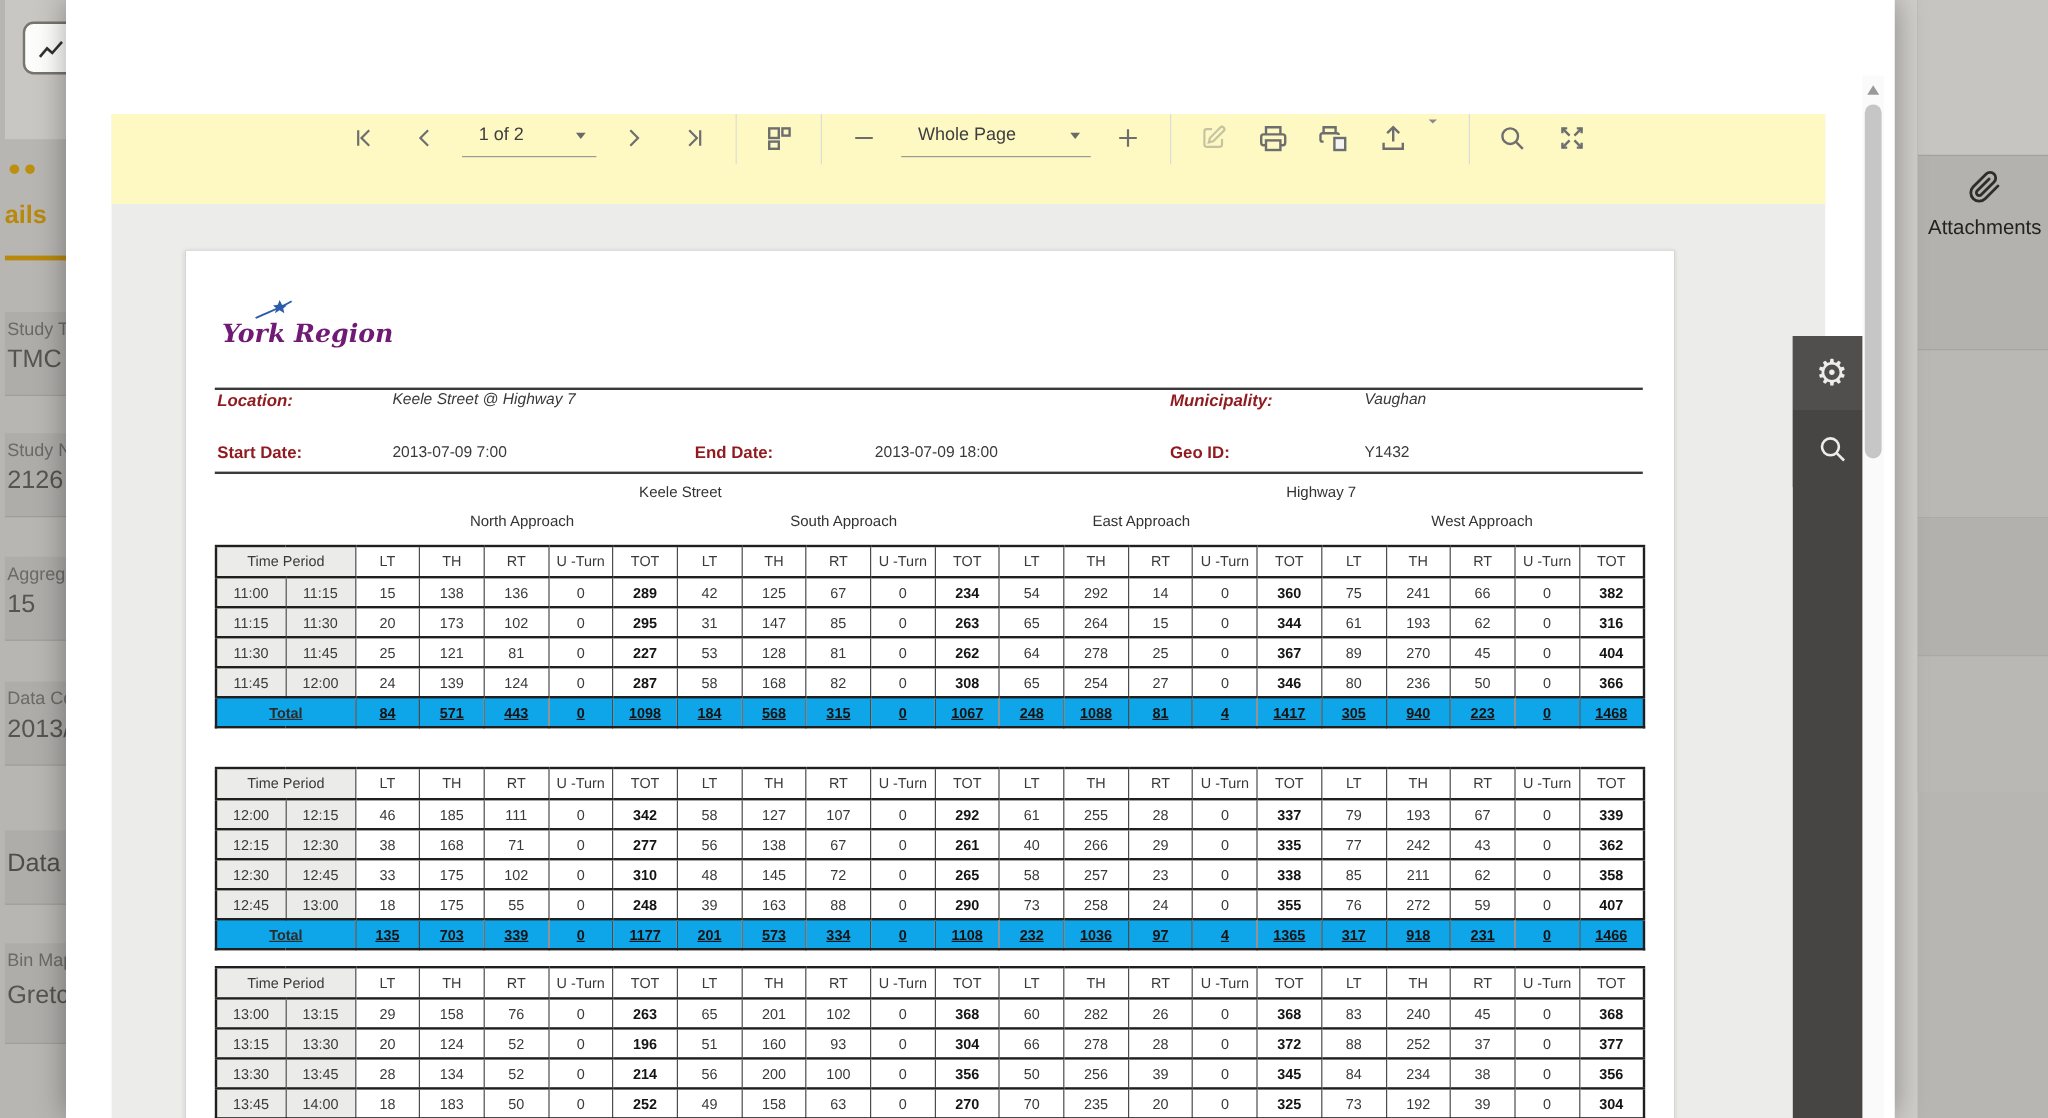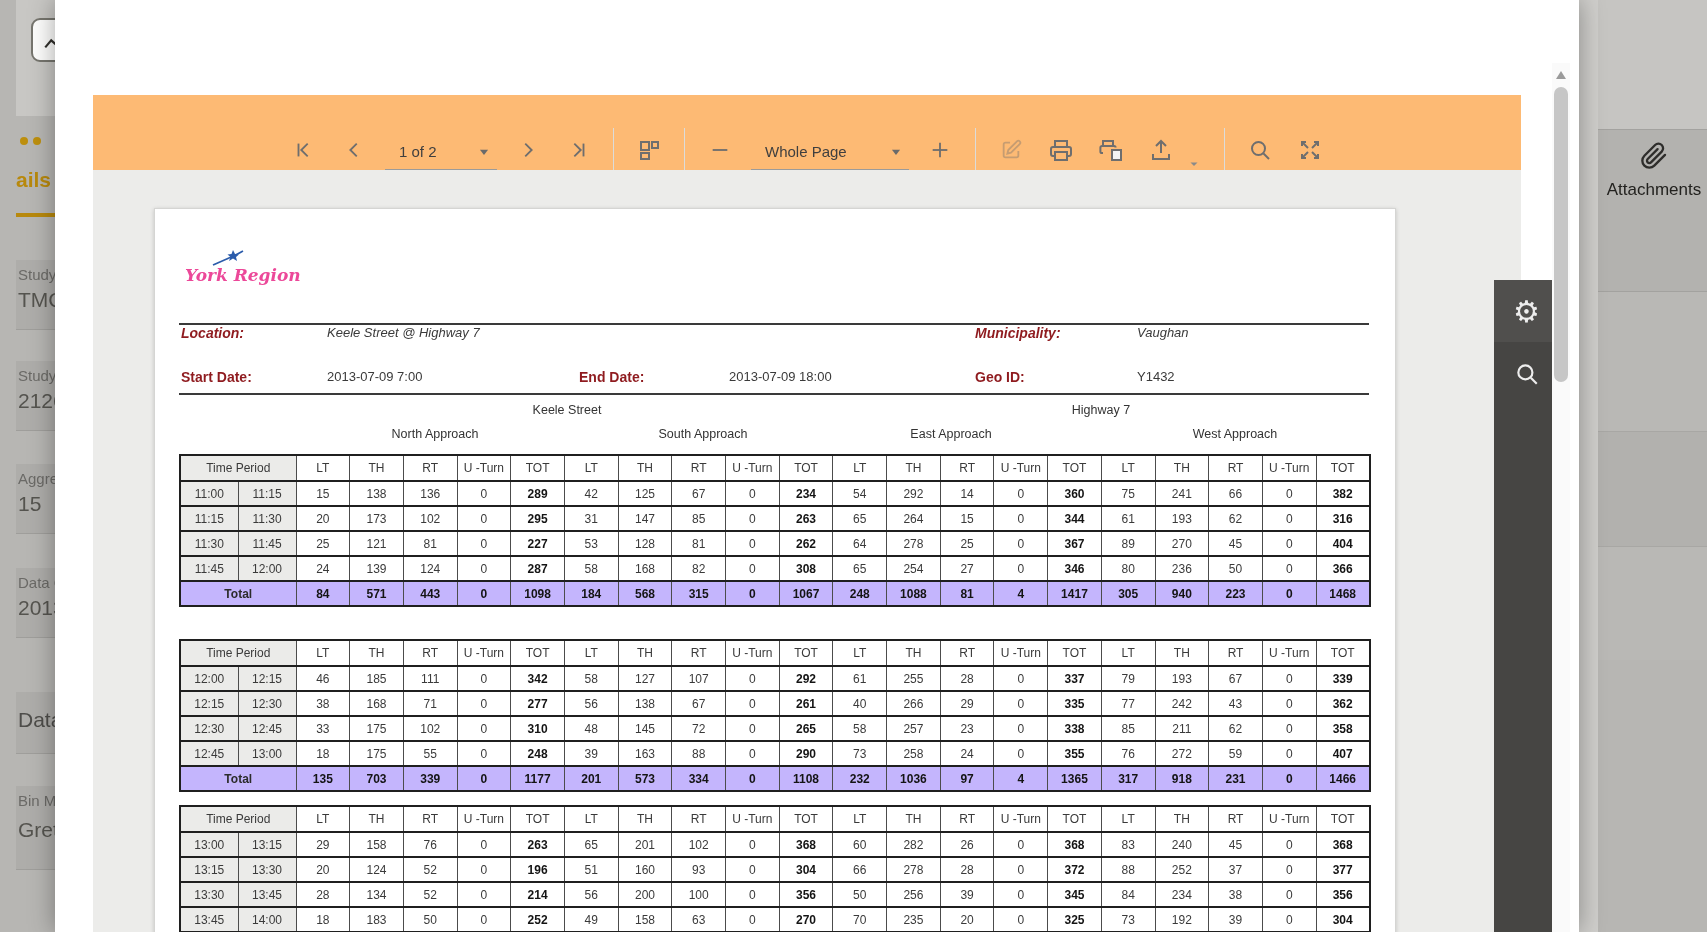--- a/index.html
+++ b/index.html
@@ -1,19 +1,19 @@
 <!DOCTYPE html>
 <html><head>
 <meta charset="utf-8">
 <style>
   *{margin:0;padding:0;box-sizing:border-box;}
   html,body{width:1707px;height:932px;overflow:hidden;font-family:"Liberation Sans",sans-serif;background:#b7b6b3;}
 
   
-  #backdrop-left{position:absolute;left:16px;top:0;width:55px;height:932px;background:#b7b6b3;overflow:hidden;}
+  #backdrop-left{position:absolute;left:4px;top:0;width:55px;height:932px;background:#b7b6b3;overflow:hidden;}
   .bd-topblock{position:absolute;left:0;top:0;width:55px;height:116px;background:#c8c7c4;}
   .bd-chart-btn{position:absolute;left:15px;top:18px;width:46px;height:44px;border:2px solid #76756e;border-radius:9px;background:#fdfdfc;}
   .bd-chart-btn svg{position:absolute;left:9px;top:9px;}
   .bd-dots{position:absolute;top:137px;width:8px;height:8px;border-radius:50%;background:#bd8f0e;}
   .bd-tab{position:absolute;left:0;top:168px;font-size:21px;font-weight:600;color:#b8890d;}
   .bd-underline{position:absolute;left:0;top:213px;width:55px;height:4px;background:#b8890d;}
   .bd-stripe{position:absolute;left:0;width:55px;background:#aeadaa;border-bottom:1px solid #9f9e9b;}
   .bg-label{position:absolute;left:2px;font-size:15px;color:#6b6a67;white-space:nowrap;}
   .bg-value{position:absolute;left:2px;font-size:21px;color:#55544f;white-space:nowrap;}
   .bg-value.big{font-size:21px;color:#4e4d4a;}
@@ -29,52 +29,52 @@
 
   
   #modal{position:absolute;left:55px;top:0;width:1524px;height:932px;background:#ffffff;box-shadow:0 0 24px rgba(0,0,0,.35);}
   #modal-header{position:absolute;left:0;top:0;width:100%;height:62px;border-bottom:1px solid #e2e2e2;background:#fff;}
   #modal-title{position:absolute;left:30px;top:4px;font-size:23px;font-weight:600;color:#222;}
   #close-hover{position:absolute;left:1437px;top:-10px;width:48px;height:48px;border-radius:50%;background:#b9b9b9;display:flex;align-items:center;justify-content:center;}
   #close-btn{width:33px;height:33px;border-radius:50%;background:#7a73da;border:2px solid #4a42ae;color:#22215e;display:flex;align-items:center;justify-content:center;font-size:16px;font-weight:700;cursor:pointer;}
 
   
   #viewer{position:absolute;left:38px;top:95px;width:1428px;height:837px;background:#ececea;}
-  #toolbar{position:absolute;left:0;top:0;width:1428px;height:75px;background:#fdba74;display:flex;align-items:flex-end;justify-content:center;}
+  #toolbar{position:absolute;left:0;top:0;width:1428px;height:75px;background:#fef9c3;display:flex;align-items:flex-start;justify-content:center;}
   .tb-btn{width:40px;height:40px;display:flex;align-items:center;justify-content:center;color:#6e6e6e;cursor:pointer;flex:0 0 auto;margin:0 5px;}
   .tb-btn.disabled{opacity:.38;}
   .tb-sep{width:1px;height:42px;background:#dcdcda;margin:0 10px;flex:0 0 auto;}
   .tb-select{height:36px;border-bottom:1px solid #9b9b9a;display:flex;align-items:center;justify-content:space-between;padding:0 6px 0 14px;color:#3f3f3f;font-size:15px;cursor:pointer;flex:0 0 auto;margin:0 6px;}
   #page-select{width:112px;}
   #zoom-select{width:158px;}
   .caret{color:#6a6a6a;}
   #export-caret{margin:0 14px 0 2px;cursor:pointer;color:#8a8a8a;}
 
   
   #page{position:absolute;left:99px;top:208px;width:1242px;height:900px;background:#fff;border:1px solid #d5d5d3;box-shadow:0 1px 4px rgba(0,0,0,.18);}
   #logo{position:absolute;left:30px;top:40px;width:130px;}
   #logo-star{position:absolute;left:26px;top:0;}
-  #logo-text{position:absolute;left:0;top:16px;font-family:"DejaVu Serif",serif;font-style:italic;font-weight:700;font-size:17px;color:#ec4899;white-space:nowrap;}
+  #logo-text{position:absolute;left:0;top:16px;font-family:"DejaVu Serif",serif;font-style:italic;font-weight:700;font-size:21px;color:#701a75;white-space:nowrap;}
   #report-title{position:absolute;left:0;top:68px;width:1242px;text-align:center;font-size:19px;font-weight:700;color:#8f1b1f;}
   .rule{position:absolute;left:24px;width:1190px;height:2px;background:#3a3a3a;}
   #rule1{top:114px;} #rule2{top:184px;}
   .info-label{position:absolute;font-size:14px;font-weight:700;color:#8f1b1f;white-space:nowrap;}
   .info-value{position:absolute;font-size:13px;color:#3a3a3a;white-space:nowrap;}
   .rowA{top:116px;font-style:italic;} .rowB{top:160px;}
   .street-label{position:absolute;top:194px;transform:translateX(-50%);font-size:12.5px;color:#333;white-space:nowrap;}
   .approach-label{position:absolute;top:218px;transform:translateX(-50%);font-size:12.5px;color:#333;white-space:nowrap;}
 
   .rpt-table{position:absolute;left:24px;}
   #t1{top:245px;} #t2{top:430px;} #t3{top:596px;}
   .rpt-table table{border-collapse:collapse;table-layout:fixed;width:1190px;font-size:12px;color:#3a3a3a;border:2px solid #1f1f1f;}
   .rpt-table th,.rpt-table td{border-left:1px solid #4c4c4c;border-top:2px solid #1f1f1f;text-align:center;height:25px;padding:0;font-weight:400;white-space:nowrap;overflow:hidden;}
   .rpt-table th{height:26px;}
   .rpt-table .time-cell,.rpt-table .tp-head{background:#ebebe9;}
   .rpt-table td.tot{font-weight:700;color:#141414;}
-  .rpt-table tr.total-row td{background:#c4b5fd;font-weight:700;color:#141414;}
+  .rpt-table tr.total-row td{background:#0ea5e9;font-weight:700;color:#141414;text-decoration:underline;}
   .rpt-table tr.total-row td.tlabel{font-weight:600;color:#2c2c2c;}
 
   
   #side-panel{position:absolute;left:1401px;top:185px;width:65px;height:747px;background:#464543;}
   #gear-btn{position:absolute;left:0;top:0;width:65px;height:62px;background:#504f4d;display:flex;align-items:center;justify-content:center;color:#ededed;font-size:30px;cursor:pointer;}
   #side-search-btn{position:absolute;left:0;top:62px;width:65px;height:64px;background:#464543;display:flex;align-items:center;justify-content:center;cursor:pointer;}
 
   
   #mscroll{position:absolute;left:1497px;top:63px;width:18px;height:869px;background:#fafafa;}
   #mscroll-up{position:absolute;left:4px;top:8px;width:0;height:0;border-left:5px solid transparent;border-right:5px solid transparent;border-bottom:8px solid #9a9a9a;cursor:pointer;}

